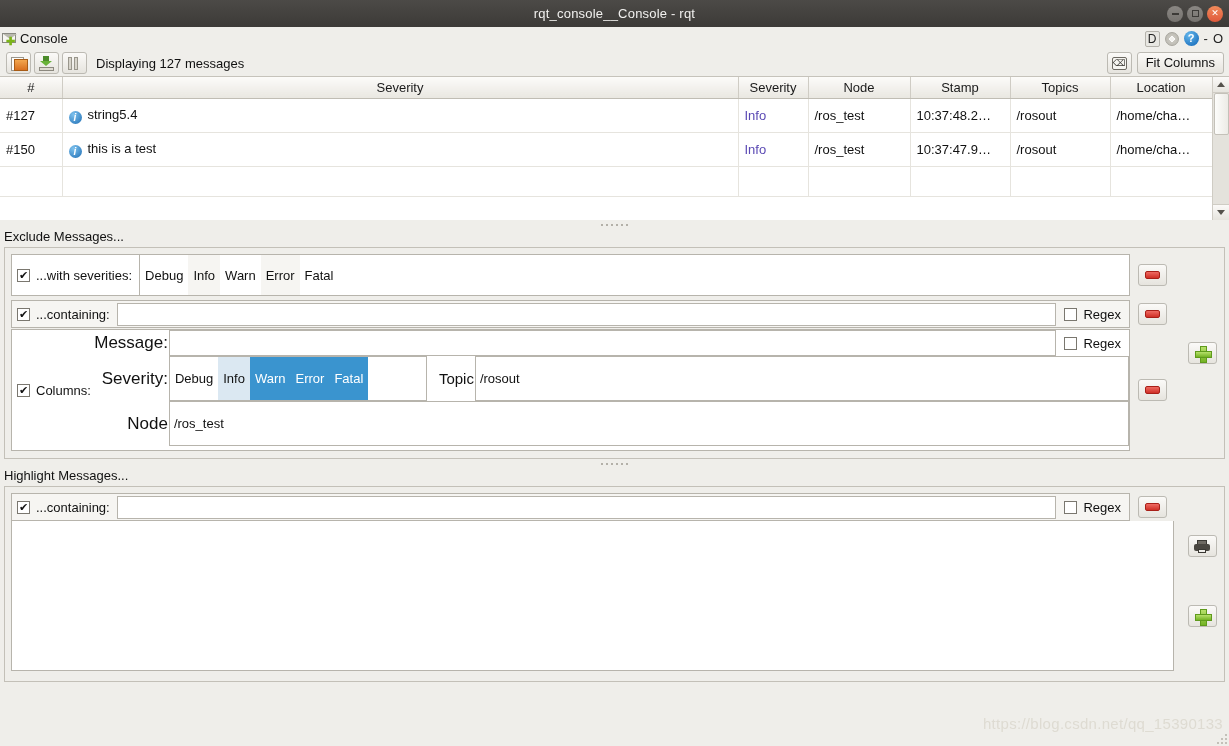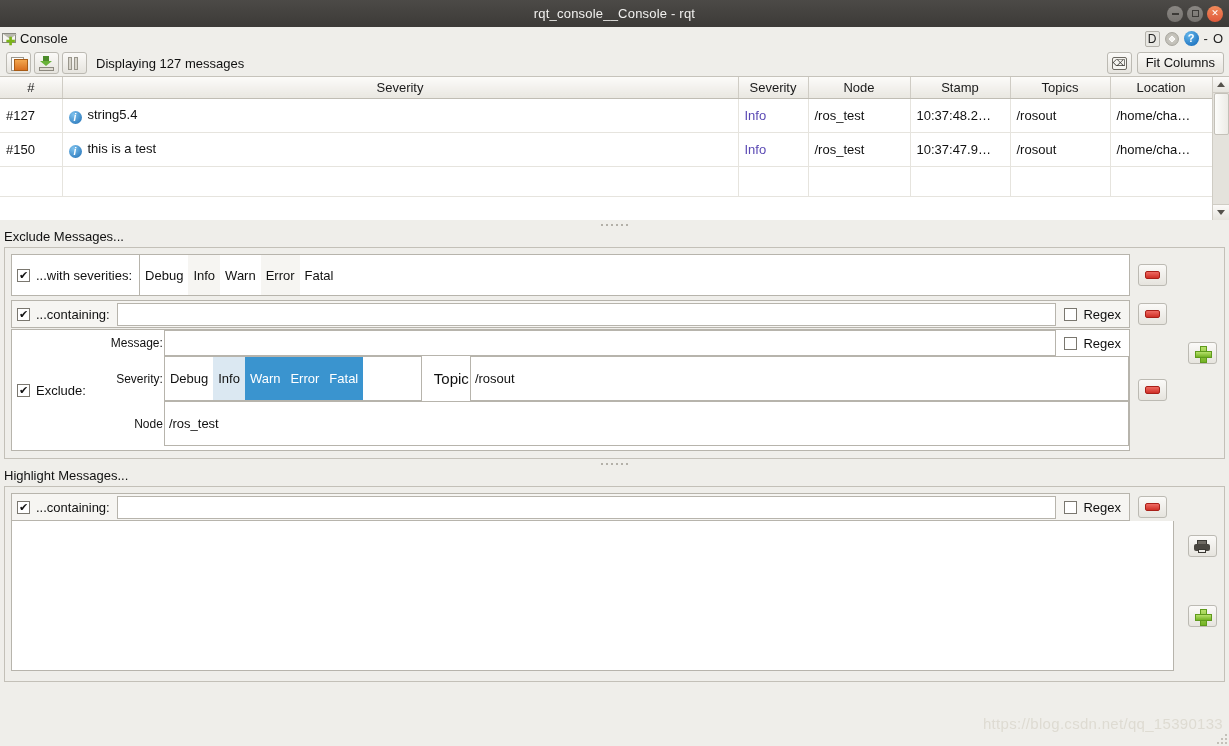--- a/index.html
+++ b/index.html
@@ -243,21 +243,21 @@
   .print-glyph { width: 16px; height: 13px; position: relative; }
   .print-glyph .body { position: absolute; left: 0; top: 4px; width: 16px; height: 7px; background: #4a4741; border-radius: 2px; }
   .print-glyph .top { position: absolute; left: 3px; top: 0; width: 10px; height: 5px; background: #6e6a63; border: 1px solid #3a3833; }
   .print-glyph .out { position: absolute; left: 4px; top: 9px; width: 8px; height: 4px; background: #efeeea; border: 1px solid #3a3833; }
 
   .cust-grid { display: flex; align-items: stretch; }
   .cust-left { display: flex; align-items: center; padding-right: 6px; }
   .cust-rows { flex: 1; }
   .cust-r { display: flex; align-items: stretch; }
   .cust-lab {
-    width: 72px; text-align: right; padding-right: 1px; font-size: 12px;
+    width: 72px; text-align: right; padding-right: 1px; font-size: 17px;
     display: flex; align-items: center; justify-content: flex-end;
   }
 
   #watermark {
     position: absolute; right: 6px; bottom: 14px;
     font-size: 15px; color: #dedbd2; letter-spacing: .3px;
     font-family: "Liberation Sans", sans-serif;
   }
   #resize-grip { position: absolute; right: 2px; bottom: 2px; width: 12px; height: 12px; }
   #resize-grip b { position: absolute; width: 2px; height: 2px; background: #c3c0b8; display: block; }
@@ -440,21 +440,21 @@
             <span class="minus-glyph"></span>
           </span>
       </span>
     </div>
 
     <div class="filter-row" style="height:122px;margin-top:1px">
       <div class="frame" style="align-items:stretch">
         <div class="cust-grid" style="flex:1">
           <div class="cust-left" style="padding-left:5px;">
             <span class="chk">✔</span>
-            <span class="lbl" style="margin-left:6px">Exclude:</span>
+            <span class="lbl" style="margin-left:6px">Columns:</span>
           </div>
           <div class="cust-rows">
 
             <div class="cust-r" style="height:26px">
               <span class="cust-lab">Message:</span>
               <span class="textinput" style="height:26px"></span>
               <span class="regex-box">
                 <span class="chk off"></span>
                 <span class="lbl">Regex</span>
               </span>

